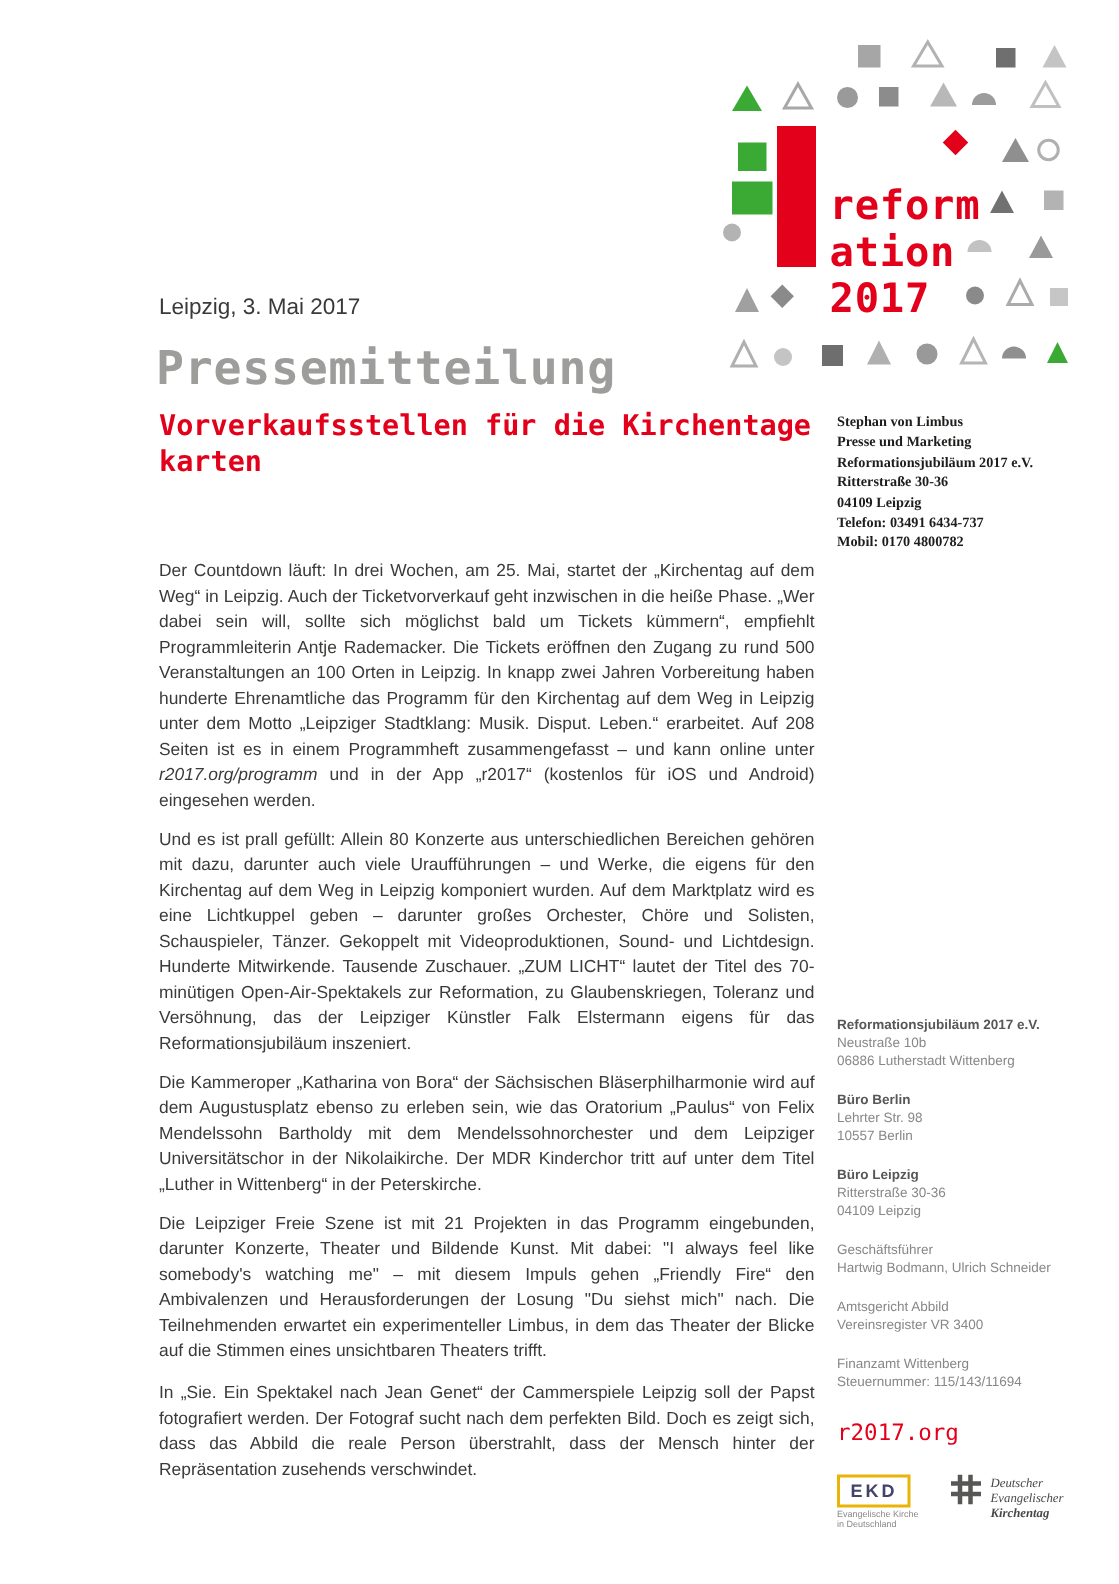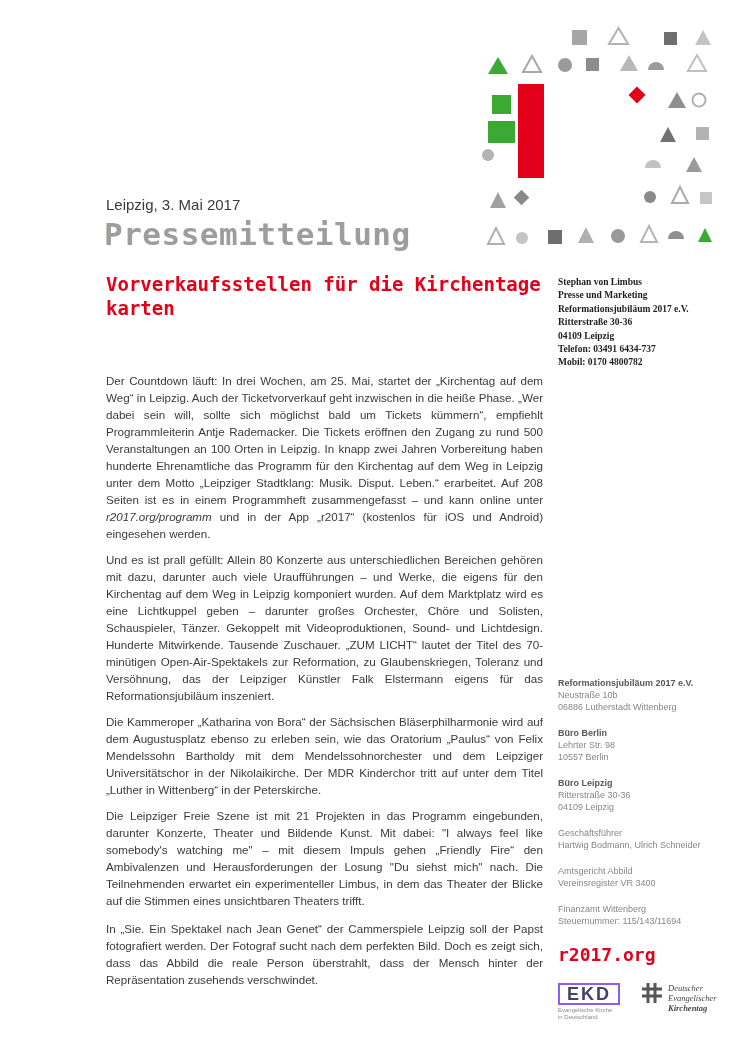--- a/index.html
+++ b/index.html
@@ -19,21 +19,21 @@
   
   .logo-text{
     position:absolute; left:553px; top:122px;
     font-family:"DejaVu Sans Mono", monospace; font-weight:bold;
     font-size:27px; line-height:31px; color:var(--red); letter-spacing:0.5px;
   }
   .dateline{
     position:absolute; left:106px; top:196px; font-size:15px; color:#3a3a39;
   }
   .title{
-    position:absolute; left:104px; top:216px;
+    position:absolute; left:104px; top:228px;
     font-family:"DejaVu Sans Mono", monospace; font-weight:bold;
     font-size:31px; color:var(--title_gray); letter-spacing:0.5px;
   }
   .headline{
     position:absolute; left:106px; top:273px;
     font-family:"DejaVu Sans Mono", monospace; font-weight:bold;
     font-size:19px; line-height:23.5px; color:var(--red);
   }
   .body-col{
     position:absolute; left:106px; top:372px; width:437px;
@@ -49,27 +49,27 @@
     font-size:9.5px; line-height:13.4px; color:#1d1d1b;
   }
   .sidebar-col{
     position:absolute; left:558px; top:677px; width:182px;
     font-size:9px; line-height:12px; color:var(--side-gray);
   }
   .sb-block{ margin-bottom:14px; }
   .sb-title-bold{ font-weight:bold; color:var(--dark); }
   .website{
     margin-top:22px; font-family:"DejaVu Sans Mono", monospace;
-    font-weight:bold; font-size:18px; color:var(--red); cursor:pointer;
+    font-weight:normal; font-size:15px; color:var(--red); cursor:pointer;
   }
   .footer-logos{ margin-top:22px; display:flex; gap:22px; align-items:flex-start; }
   .ekd-wrap{ display:flex; flex-direction:column; }
   .ekd-box{
-    border:2px solid #8b5cf6; color:#42426b; font-weight:bold;
-    font-size:18px; letter-spacing:2px; padding:3px 7px; display:inline-block;
+    border:2px solid #eab308; color:#42426b; font-weight:bold;
+    font-size:12px; letter-spacing:2px; padding:3px 7px; display:inline-block;
     align-self:flex-start;
   }
   .ekd-sub{ font-size:6px; line-height:7px; color:#8a8a8a; margin-top:2px; white-space:pre-line; }
   .kt{ display:flex; gap:6px; }
   .kt-text{
     font-family:"Liberation Serif", serif; font-style:italic;
     font-size:8.5px; line-height:10px; color:#474746;
   }
   .kt-text .bold{ font-weight:bold; }
 </style>
@@ -112,20 +112,25 @@
     <polygon points="18,204 10,220 26,220" fill="none" stroke="#b0b0b0" stroke-width="2"></polygon>
     <circle cx="44" cy="214" r="6" fill="#c4c4c4"></circle>
 
     <g>
       <rect x="14" y="71" width="19" height="19" class="fill-green"></rect>
       <rect x="40" y="60" width="26" height="94" class="fill-red"></rect>
       <rect x="10" y="97" width="27" height="22" class="fill-green"></rect>
     </g>
   </svg>
 
+  <div class="logo-text">
+    <div>reform</div>
+    <div>ation</div>
+    <div>2017</div>
+  </div>
 
   <div class="dateline">Leipzig, 3. Mai 2017</div>
 
   <h1 class="title">Pressemitteilung</h1>
 
   <h2 class="headline">
     <div>Vorverkaufsstellen für die Kirchentage</div>
     <div>karten</div>
   </h2>
 

